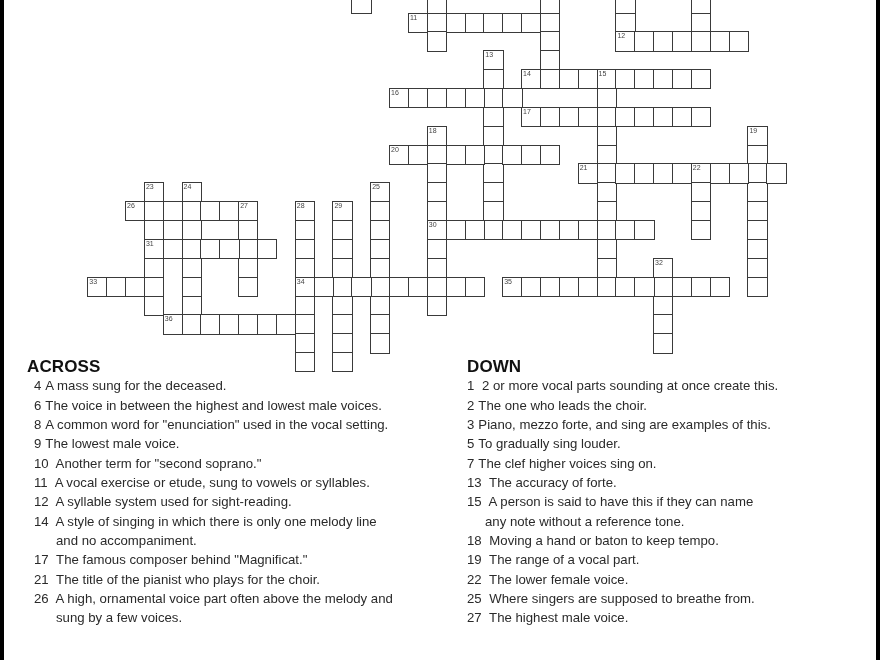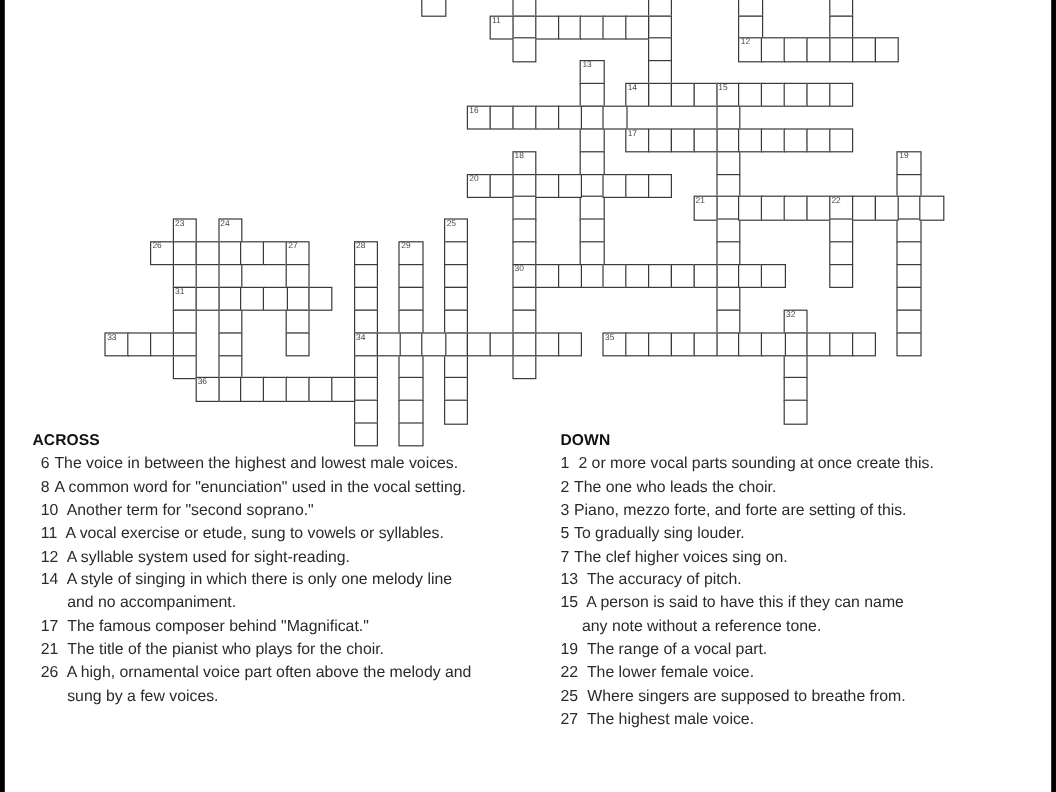--- a/index.html
+++ b/index.html
@@ -20,21 +20,21 @@
   }
   .cell .num {
     position: absolute; left: 1px; top: 0px;
     font-size: 7px; line-height: 8px; color: #444;
     font-family: "Liberation Sans", sans-serif;
   }
   .clues { position: absolute; top: 357px; font-size: 13.2px; line-height: 19.35px; }
   .clues.across { left: 27px; width: 420px; }
   .clues.down { left: 467px; width: 400px; }
   .clues h3 {
-    margin: 0; font-size: 13px; font-weight: bold; color: #111;
+    margin: 0; font-size: 17px; font-weight: bold; color: #111;
     line-height: 19.35px; letter-spacing: 0.1px;
   }
   .clue { white-space: nowrap; }
   .clues.across .clue { padding-left: 7px; }
   .clue .cont { display: block; padding-left: 22px; }
   .clues.down .clue .cont { padding-left: 18px; }
   .clue-num { margin-right: 4px; }
 </style>
 </head>
 <body>
@@ -296,40 +296,43 @@
     <div class="cell" style="left: 200.46px; top: 314.36px;"></div>
     <div class="cell" style="left: 219.32px; top: 314.36px;"></div>
     <div class="cell" style="left: 238.18px; top: 314.36px;"></div>
     <div class="cell" style="left: 257.04px; top: 314.36px;"></div>
     <div class="cell" style="left: 275.9px; top: 314.36px;"></div>
   </div>
 
 <div class="clues across">
   <h3>ACROSS</h3>
   <div id="across-list">
+      <div class="clue"><span class="clue-num">4</span><span>A mass sung for the deceased.</span></div>
       <div class="clue"><span class="clue-num">6</span><span>The voice in between the highest and lowest male voices.</span></div>
       <div class="clue"><span class="clue-num">8</span><span>A common word for "enunciation" used in the vocal setting.</span></div>
+      <div class="clue"><span class="clue-num">9</span><span>The lowest male voice.</span></div>
       <div class="clue"><span class="clue-num">10</span><span> Another term for "second soprano."</span></div>
       <div class="clue"><span class="clue-num">11</span><span> A vocal exercise or etude, sung to vowels or syllables.</span></div>
       <div class="clue"><span class="clue-num">12</span><span> A syllable system used for sight-reading.</span></div>
       <div class="clue"><span class="clue-num">14</span><span> A style of singing in which there is only one melody line</span><span class="cont">and no accompaniment.</span></div>
       <div class="clue"><span class="clue-num">17</span><span> The famous composer behind "Magnificat."</span></div>
       <div class="clue"><span class="clue-num">21</span><span> The title of the pianist who plays for the choir.</span></div>
       <div class="clue"><span class="clue-num">26</span><span> A high, ornamental voice part often above the melody and</span><span class="cont">sung by a few voices.</span></div>
     </div>
 </div>
 
 <div class="clues down">
   <h3>DOWN</h3>
   <div id="down-list">
       <div class="clue"><span class="clue-num">1</span><span> 2 or more vocal parts sounding at once create this.</span></div>
       <div class="clue"><span class="clue-num">2</span><span>The one who leads the choir.</span></div>
-      <div class="clue"><span class="clue-num">3</span><span>Piano, mezzo forte, and forte are setting of this.</span></div>
+      <div class="clue"><span class="clue-num">3</span><span>Piano, mezzo forte, and sing are examples of this.</span></div>
       <div class="clue"><span class="clue-num">5</span><span>To gradually sing louder.</span></div>
       <div class="clue"><span class="clue-num">7</span><span>The clef higher voices sing on.</span></div>
-      <div class="clue"><span class="clue-num">13</span><span> The accuracy of pitch.</span></div>
+      <div class="clue"><span class="clue-num">13</span><span> The accuracy of forte.</span></div>
       <div class="clue"><span class="clue-num">15</span><span> A person is said to have this if they can name</span><span class="cont">any note without a reference tone.</span></div>
+      <div class="clue"><span class="clue-num">18</span><span> Moving a hand or baton to keep tempo.</span></div>
       <div class="clue"><span class="clue-num">19</span><span> The range of a vocal part.</span></div>
       <div class="clue"><span class="clue-num">22</span><span> The lower female voice.</span></div>
       <div class="clue"><span class="clue-num">25</span><span> Where singers are supposed to breathe from.</span></div>
       <div class="clue"><span class="clue-num">27</span><span> The highest male voice.</span></div>
     </div>
 </div>
 
 </body></html>

